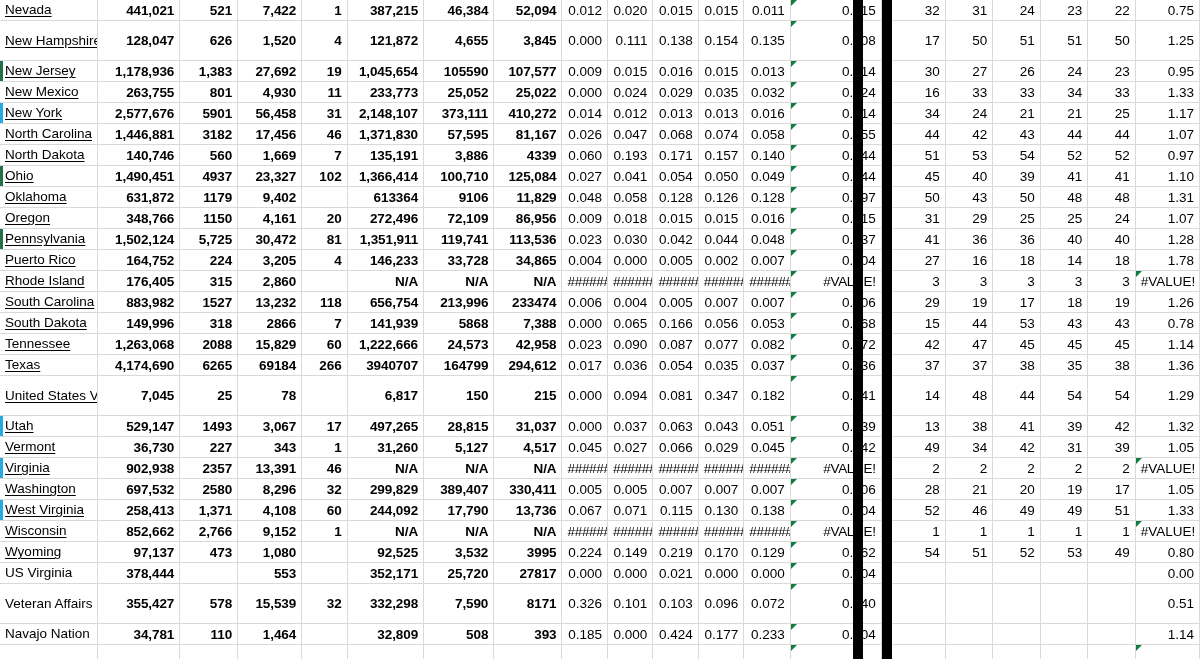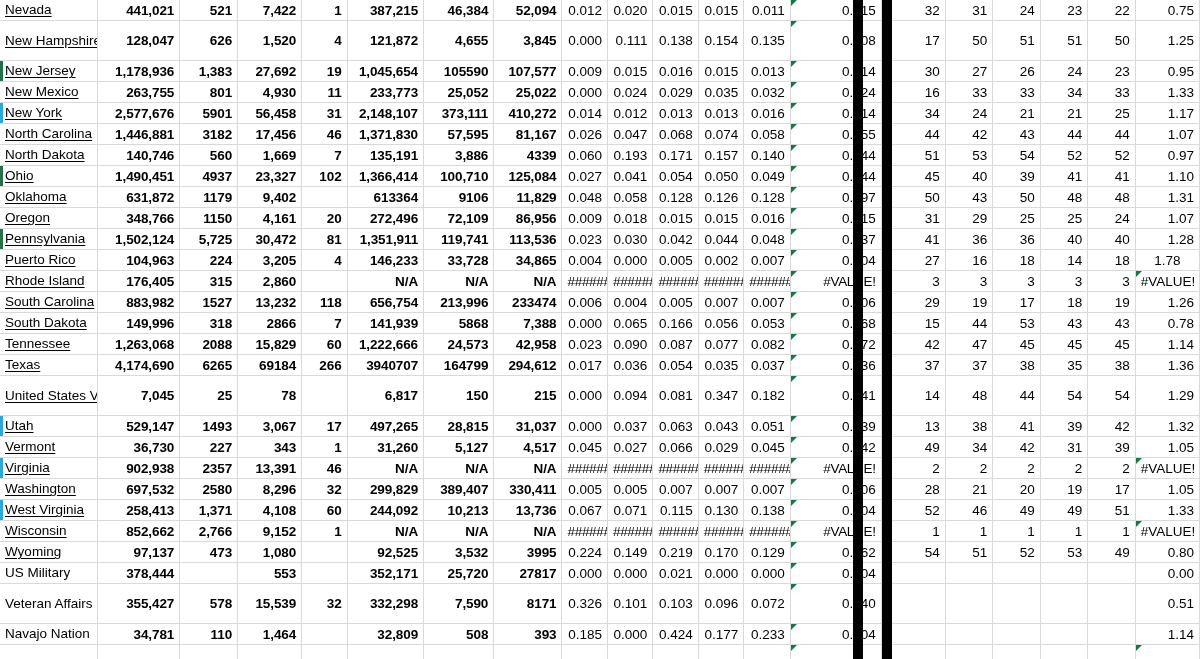--- a/index.html
+++ b/index.html
@@ -68,21 +68,21 @@
     text-align:right;
     font-weight:400;
     font-size:13.5px;
     padding-right:14px;
   }
   td.leftna{ text-align:left; font-weight:400; }
   td.err{ font-family:"Liberation Sans", sans-serif; letter-spacing:-0.3px; }
 
   
   td.band{ background:#dcebf1; }
-  td.hl{ background:#ffff00;text-align:center; }
+  td.hl{ background:#ffff00; }
 
   
   td.cmt{ position:relative; }
   td.cmt::before{
     content:"";
     position:absolute;
     left:0;top:0;
     width:0;height:0;
     border-top:6px solid #107c41;
     border-right:6px solid transparent;
@@ -388,21 +388,21 @@
           <td class="gap" style="background: rgb(0, 0, 0); border-right: none; border-bottom: none;"></td>
           <td class="cnt">41</td>
           <td class="cnt">36</td>
           <td class="cnt">36</td>
           <td class="cnt">40</td>
           <td class="cnt">40</td>
           <td class="ratio">1.28</td>
         </tr>
         <tr>
           <td class="rowhead"><span class="lnk">Puerto Rico</span></td>
-          <td class="num">104,963</td>
+          <td class="num">164,752</td>
           <td class="num">224</td>
           <td class="num">3,205</td>
           <td class="num">4</td>
           <td class="num">146,233</td>
           <td class="num">33,728</td>
           <td class="num">34,865</td>
           <td class="dec">0.004</td>
           <td class="dec">0.000</td>
           <td class="dec">0.005</td>
           <td class="dec">0.002</td>
@@ -646,21 +646,21 @@
           <td class="cnt">17</td>
           <td class="ratio">1.05</td>
         </tr>
         <tr>
           <td class="rowhead mk-blue"><span class="lnk">West Virginia</span></td>
           <td class="num">258,413</td>
           <td class="num">1,371</td>
           <td class="num">4,108</td>
           <td class="num">60</td>
           <td class="num">244,092</td>
-          <td class="num">10,213</td>
+          <td class="num">17,790</td>
           <td class="num band">13,736</td>
           <td class="dec band">0.067</td>
           <td class="dec band">0.071</td>
           <td class="dec band">0.115</td>
           <td class="dec band">0.130</td>
           <td class="dec band">0.138</td>
           <td class="dec cmt">0.104</td>
           <td class="gap" style="background: rgb(0, 0, 0); border-right: none; border-bottom: none;"></td>
           <td class="cnt">52</td>
           <td class="cnt">46</td>
@@ -709,21 +709,21 @@
           <td class="dec cmt">0.162</td>
           <td class="gap" style="background: rgb(0, 0, 0); border-right: none; border-bottom: none;"></td>
           <td class="cnt">54</td>
           <td class="cnt">51</td>
           <td class="cnt">52</td>
           <td class="cnt">53</td>
           <td class="cnt">49</td>
           <td class="ratio">0.80</td>
         </tr>
         <tr>
-          <td class="rowhead"><span class="plain">US Military</span></td>
+          <td class="rowhead"><span class="plain">US Virginia</span></td>
           <td class="num">378,444</td>
           <td class="num"></td>
           <td class="num">553</td>
           <td class="num"></td>
           <td class="num">352,171</td>
           <td class="num">25,720</td>
           <td class="num">27817</td>
           <td class="dec">0.000</td>
           <td class="dec">0.000</td>
           <td class="dec">0.021</td>

